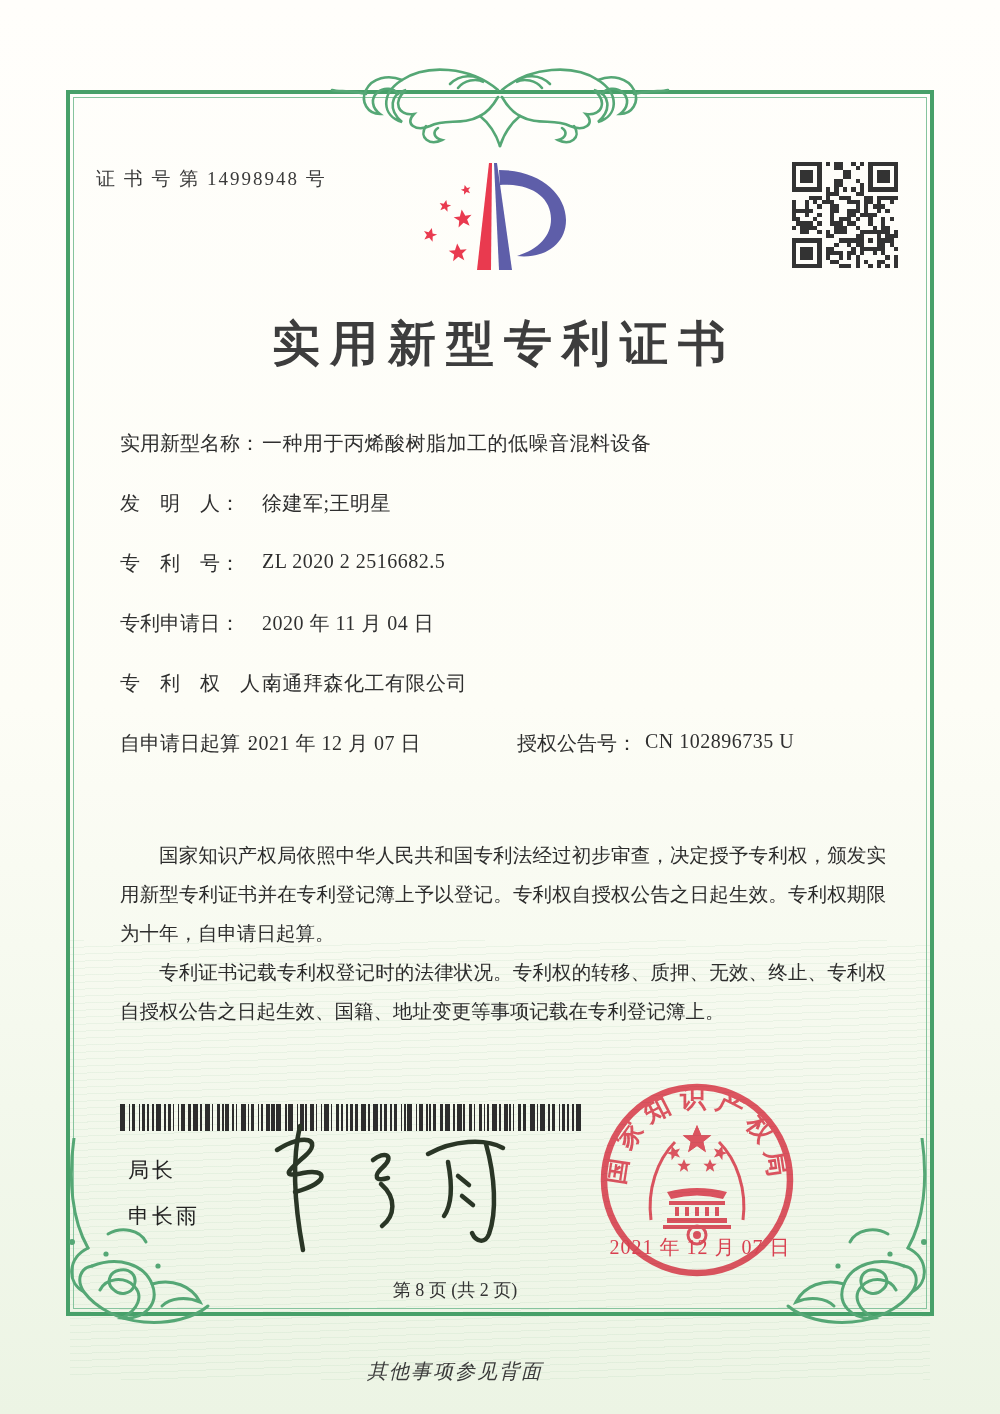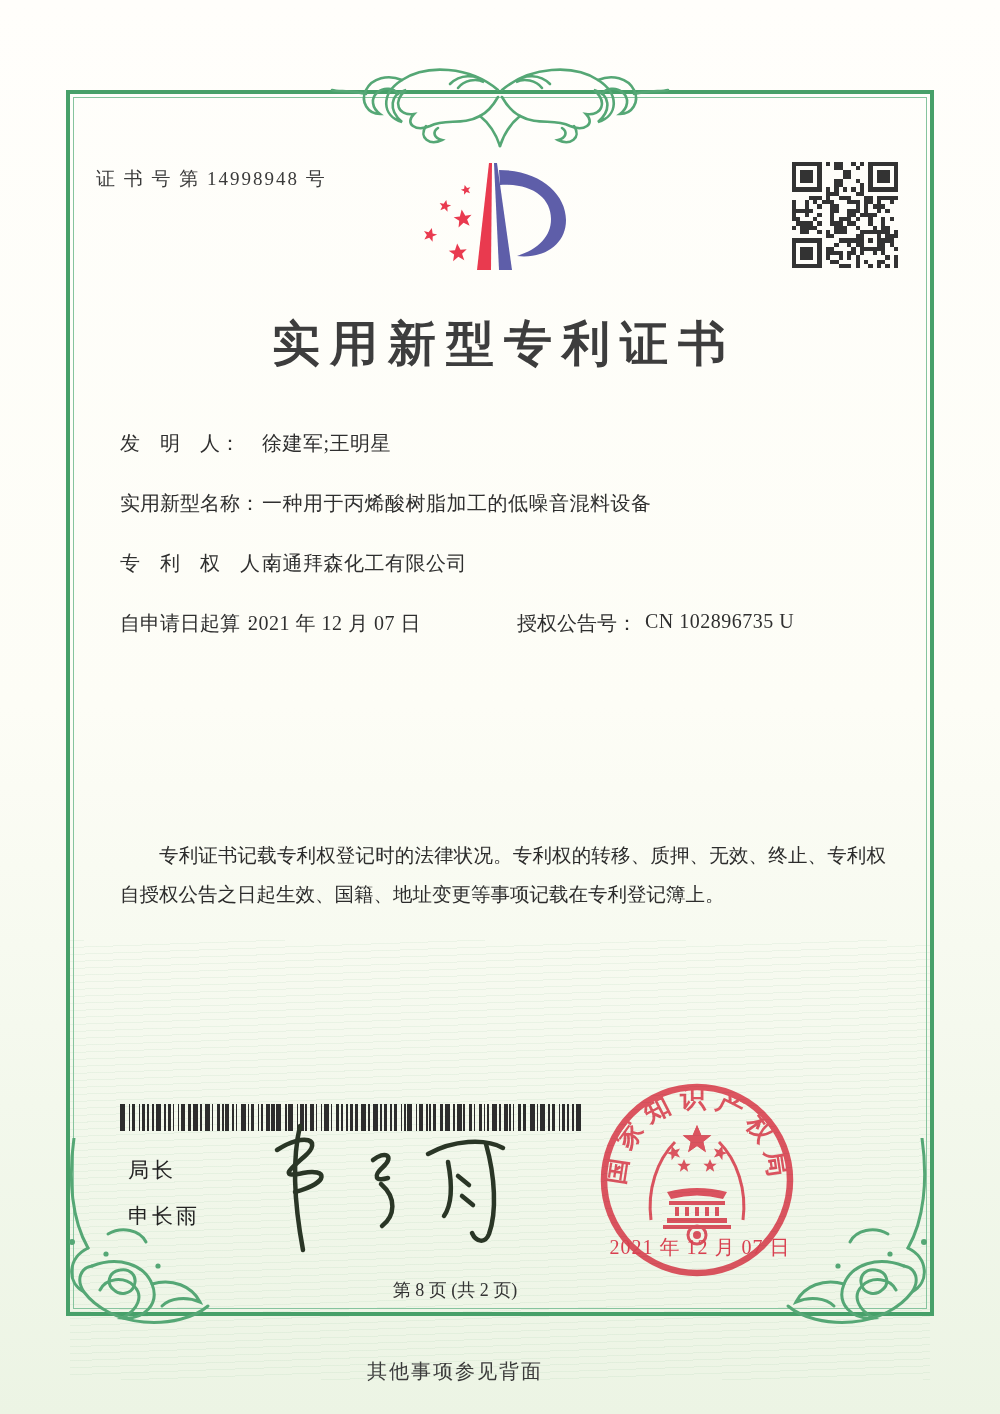--- a/index.html
+++ b/index.html
@@ -31,21 +31,21 @@
   .barcode i{position:absolute;top:0;bottom:0;background:#2d2d2d;}
   .director{position:absolute;left:128px;top:1156px;font-size:21px;color:#222;
     font-family:"Liberation Sans","DejaVu Sans",sans-serif;letter-spacing:3px;}
   .director div{margin-bottom:18px;}
   .sig{position:absolute;left:245px;top:1116px;}
   .seal{position:absolute;left:597px;top:1080px;opacity:.93;mix-blend-mode:multiply;}
   .seal-date{position:absolute;left:600px;top:1234px;width:200px;text-align:center;
     font-size:20px;color:#d84050;letter-spacing:1px;}
   .page-info{position:absolute;left:120px;top:1278px;width:670px;text-align:center;font-size:18px;color:#333;}
   .back-note{position:absolute;left:120px;top:1358px;width:670px;text-align:center;font-size:20px;
-    color:#3a3a3a;letter-spacing:2px;}
+    color:#3a3a3a;letter-spacing:2px;font-style:italic;}
   .logo{position:absolute;left:405px;top:156px;}
   .qr{position:absolute;left:792px;top:162px;width:106px;height:106px;}
   .qr svg{width:100%;height:100%;fill:#333;shape-rendering:crispEdges;}
   .orn{position:absolute;pointer-events:none;}
   .orn.top{left:330px;top:54px;}
   .orn.bl{left:48px;top:1138px;}
   .orn.br{left:758px;top:1138px;transform:scaleX(-1);}
 </style>
 </head>
 <body>
@@ -425,34 +425,41 @@
         <rect x="20" y="24" width="1" height="1"></rect>
         <rect x="22" y="24" width="1" height="1"></rect>
         <rect x="24" y="24" width="1" height="1"></rect>
       </svg>
   </div>
 
   <h1 class="title">实用新型专利证书</h1>
 
   <div class="fields">
     <div class="frow">
+      <span class="flabel">实用新型名称：</span><span class="fvalue">一种用于丙烯酸树脂加工的低噪音混料设备</span>
+    </div>
+    <div class="frow">
       <span class="flabel">发　明　人：</span><span class="fvalue">徐建军;王明星</span>
     </div>
     <div class="frow">
-      <span class="flabel">实用新型名称：</span><span class="fvalue">一种用于丙烯酸树脂加工的低噪音混料设备</span>
+      <span class="flabel">专　利　号：</span><span class="fvalue">ZL 2020 2 2516682.5</span>
+    </div>
+    <div class="frow">
+      <span class="flabel">专利申请日：</span><span class="fvalue">2020 年 11 月 04 日</span>
     </div>
     <div class="frow">
       <span class="flabel">专　利　权　人：</span><span class="fvalue">南通拜森化工有限公司</span>
     </div>
     <div class="frow grant">
       <span class="flabel2">自申请日起算：</span><span class="fvalue">2021 年 12 月 07 日</span><span class="sep"></span><span class="flabel2">授权公告号：</span><span class="fvalue">CN 102896735 U</span>
     </div>
   </div>
 
   <div class="paras">
+    <p>国家知识产权局依照中华人民共和国专利法经过初步审查，决定授予专利权，颁发实用新型专利证书并在专利登记簿上予以登记。专利权自授权公告之日起生效。专利权期限为十年，自申请日起算。</p>
     <p>专利证书记载专利权登记时的法律状况。专利权的转移、质押、无效、终止、专利权自授权公告之日起生效、国籍、地址变更等事项记载在专利登记簿上。</p>
   </div>
 
   <div class="barcode" id="barcode-bars">
       <i style="left:0px;width:5.1px"></i>
       <i style="left:8.5px;width:1.7px"></i>
       <i style="left:11.9px;width:3.4px"></i>
       <i style="left:18.7px;width:1.7px"></i>
       <i style="left:22.099999999999998px;width:3.4px"></i>
       <i style="left:27.199999999999996px;width:1.7px"></i>

